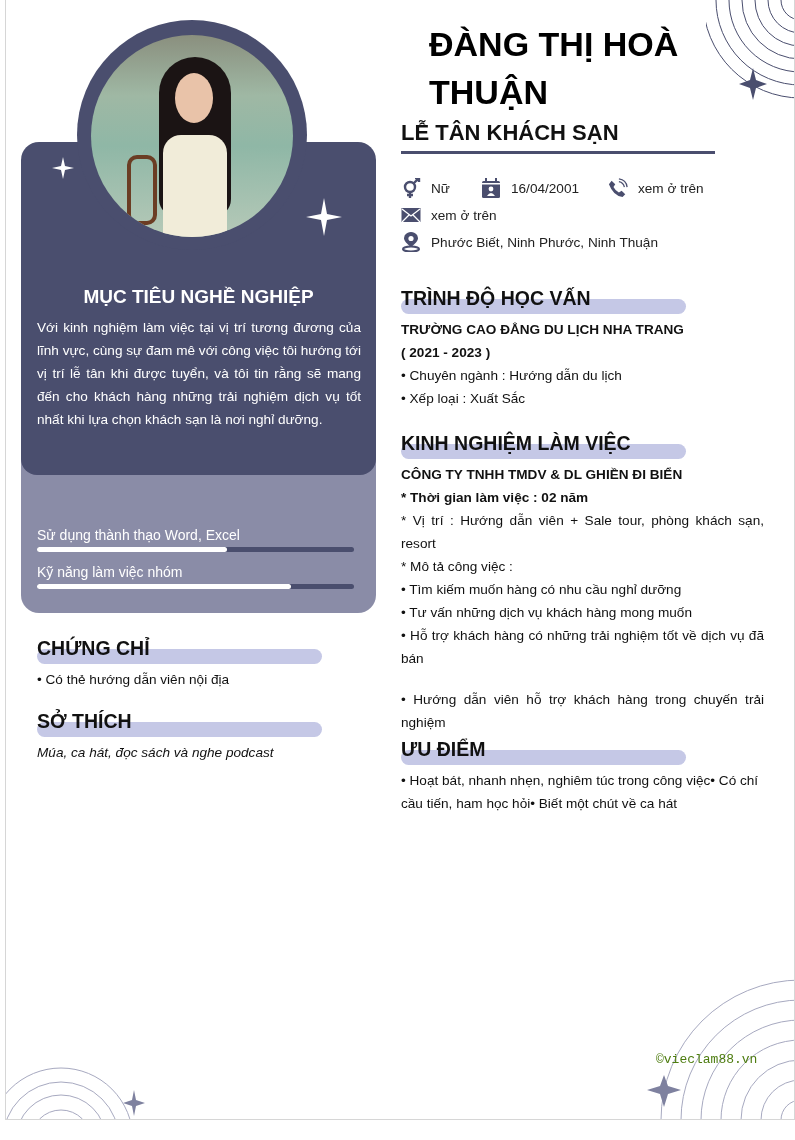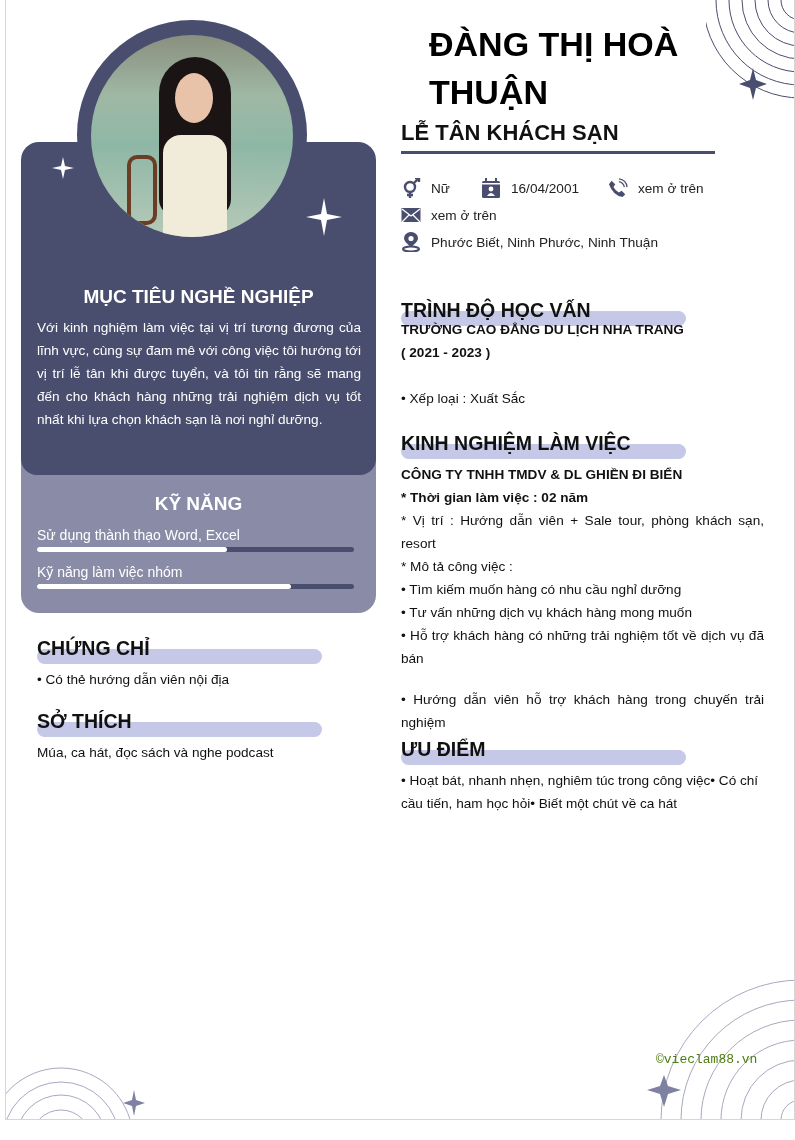--- a/index.html
+++ b/index.html
@@ -101,21 +101,20 @@
   <svg class="sparkle" style="left:46px;top:157px;z-index:3;" width="22" height="22" viewBox="0 0 22 22">
       <path d="M11 0 L13 9 L22 11 L13 13 L11 22 L9 13 L0 11 L9 9 Z" fill="#fff"></path>
     </svg>
   <svg class="sparkle" style="left:300px;top:198px;z-index:3;" width="36" height="38" viewBox="0 0 36 38">
       <path d="M18 0 L21 16 L36 19 L21 22 L18 38 L15 22 L0 19 L15 16 Z" fill="#fff"></path>
     </svg>
 
   <div class="left-section-title" style="top:286px;z-index:4;">MỤC TIÊU NGHỀ NGHIỆP</div>
   <div class="objective-text" style="z-index:4;">Với kinh nghiệm làm việc tại vị trí tương đương của lĩnh vực, cùng sự đam mê với công việc tôi hướng tới vị trí lễ tân khi được tuyển, và tôi tin rằng sẽ mang đến cho khách hàng những trải nghiệm dịch vụ tốt nhất khi lựa chọn khách sạn là nơi nghỉ dưỡng.</div>
 
-  <div class="left-section-title" style="top:493px;z-index:4;">KỸ NĂNG</div>
   <div class="skill" style="top:527px;z-index:4;">
     <div class="skill-label">Sử dụng thành thạo Word, Excel</div>
     <div class="skill-bar">
         <div class="skill-fill" style="width:60%;"></div>
       </div>
   </div>
   <div class="skill" style="top:564px;z-index:4;">
     <div class="skill-label">Kỹ năng làm việc nhóm</div>
     <div class="skill-bar">
         <div class="skill-fill" style="width:80%;"></div>
@@ -125,21 +124,21 @@
   <div class="section-head" style="left:31px;top:637px;">
     <div class="hl" style="width:285px;"></div>
     <div class="t">CHỨNG CHỈ</div>
   </div>
   <div class="text" style="left:31px;top:668px;">• Có thẻ hướng dẫn viên nội địa</div>
 
   <div class="section-head" style="left:31px;top:710px;">
     <div class="hl" style="width:285px;"></div>
     <div class="t">SỞ THÍCH</div>
   </div>
-  <div class="text" style="left:31px;top:741px;">Múa, ca hát, đọc sách và nghe podcast</div>
+  <div class="text" style="left:31px;top:741px;font-style:italic;">Múa, ca hát, đọc sách và nghe podcast</div>
 
   <div class="name">ĐÀNG THỊ HOÀ THUẬN</div>
   <div class="role">LỄ TÂN KHÁCH SẠN</div>
   <div class="role-line"></div>
 
   <div class="contact" style="left:395px;top:178px;">
     <span class="ic">
       <svg width="20" height="20" viewBox="0 0 20 20">
           <g fill="none" stroke="#4a4e6e" stroke-width="2.4">
             <circle cx="9" cy="9" r="5"></circle>
@@ -184,26 +183,27 @@
     <span class="ic">
       <svg width="20" height="20" viewBox="0 0 20 20">
           <path d="M10 0 C5 0 3 4 3 6.5 C3 10 10 15 10 15 C10 15 17 10 17 6.5 C17 4 15 0 10 0 Z" fill="#4a4e6e"></path>
           <circle cx="10" cy="6.5" r="2.6" fill="#fff"></circle>
           <ellipse cx="10" cy="17" rx="8" ry="2.5" fill="none" stroke="#4a4e6e" stroke-width="2"></ellipse>
         </svg>
     </span>
     <span>Phước Biết, Ninh Phước, Ninh Thuận</span>
   </div>
 
-  <div class="section-head" style="left:395px;top:287px;margin-top:12px;">
+  <div class="section-head" style="left:395px;top:287px;">
     <div class="hl" style="width:285px;"></div>
     <div class="t">TRÌNH ĐỘ HỌC VẤN</div>
   </div>
   <div class="text bold" style="left:395px;top:318px;">TRƯỜNG CAO ĐẲNG DU LỊCH NHA TRANG</div>
   <div class="text bold" style="left:395px;top:341px;">( 2021 - 2023 )</div>
+  <div class="text" style="left:395px;top:364px;">• Chuyên ngành : Hướng dẫn du lịch</div>
   <div class="text" style="left:395px;top:387px;">• Xếp loại : Xuất Sắc</div>
 
   <div class="section-head" style="left:395px;top:432px;">
     <div class="hl" style="width:285px;"></div>
     <div class="t">KINH NGHIỆM LÀM VIỆC</div>
   </div>
   <div class="text bold" style="left:395px;top:463px;">CÔNG TY TNHH TMDV &amp; DL GHIỀN ĐI BIỂN</div>
   <div class="text bold" style="left:395px;top:486px;">* Thời gian làm việc : 02 năm</div>
   <div class="text" style="left:395px;top:509px;width:363px;text-align:justify;">* Vị trí : Hướng dẫn viên + Sale tour, phòng khách sạn, resort</div>
   <div class="text" style="left:395px;top:555px;">* Mô tả công việc :</div>

